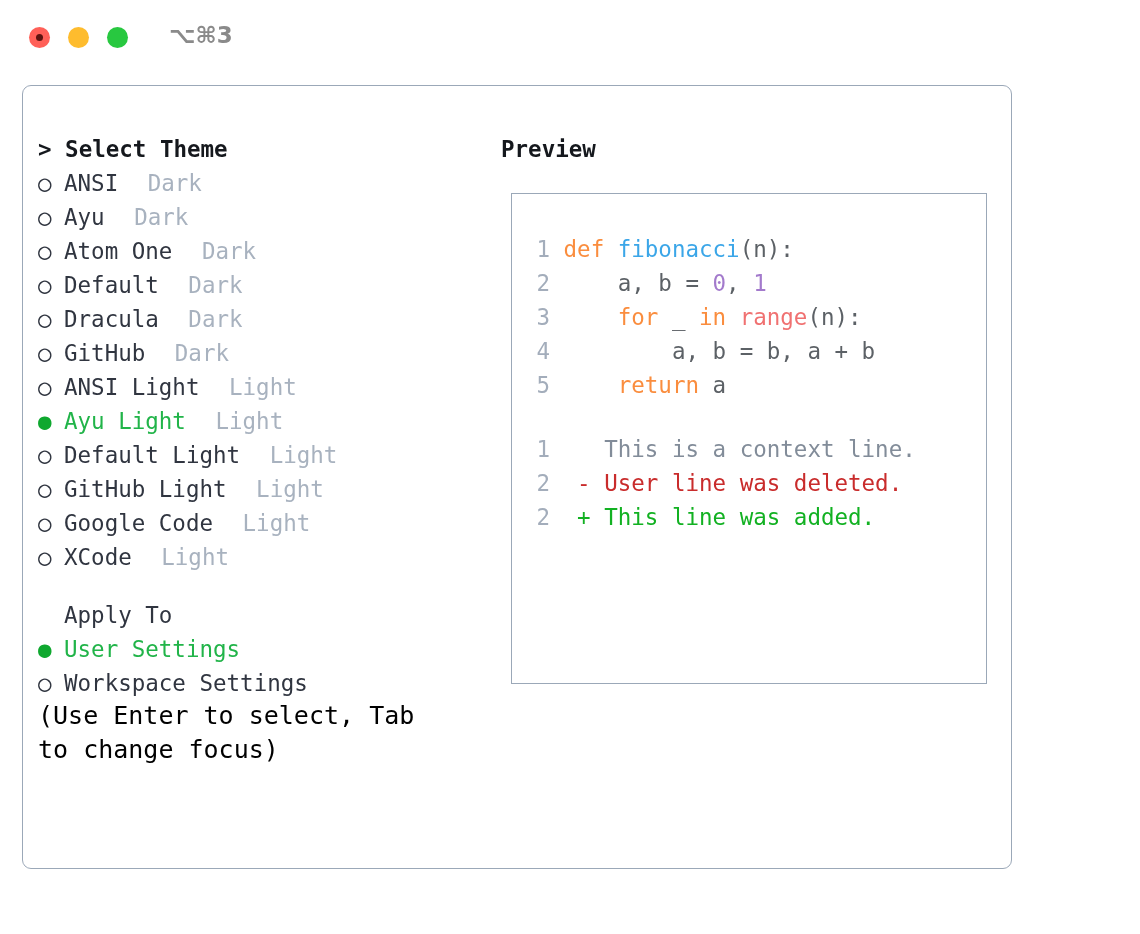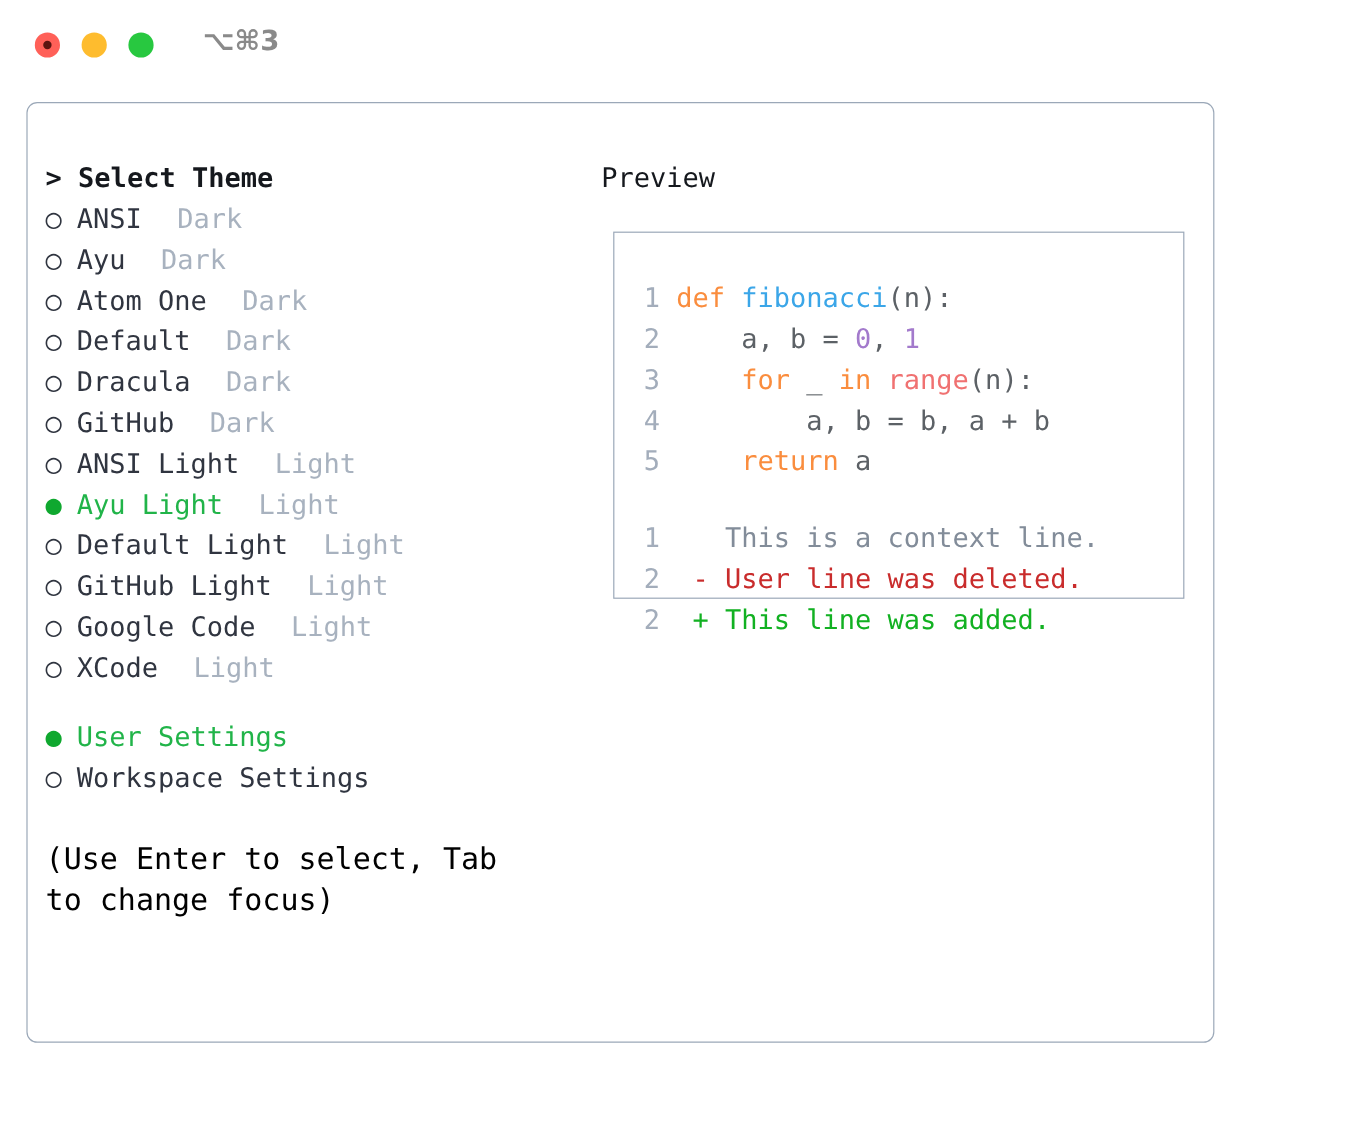--- a/index.html
+++ b/index.html
@@ -121,30 +121,30 @@
     line-height: 34px;
     color: #000000;
   }
 
   
   #preview-title {
     position: absolute;
     left: 478px;
     top: 46px;
     font-size: 22.5px;
-    font-weight: normal;
+    font-weight: bold;
     color: #15181D;
     line-height: 34px;
   }
   #code-box {
     position: absolute;
     left: 488px;
     top: 107px;
     width: 476px;
-    height: 306px;
+    height: 491px;
     border: 1.6px solid #9BA8B8;
     box-sizing: border-box;
     background: #ffffff;
     padding-left: 28px;
   }
   #code-inner {
     position: absolute;
     left: 14px;
     top: 38px;
     right: 6px;
@@ -200,20 +200,21 @@
           <div class="row"><span class="marker">○</span><span>ANSI Light</span><span class="cat"> Light</span></div>
           <div class="row sel"><span class="marker">●</span><span>Ayu Light</span><span class="cat"> Light</span></div>
           <div class="row"><span class="marker">○</span><span>Default Light</span><span class="cat"> Light</span></div>
           <div class="row"><span class="marker">○</span><span>GitHub Light</span><span class="cat"> Light</span></div>
           <div class="row"><span class="marker">○</span><span>Google Code</span><span class="cat"> Light</span></div>
           <div class="row"><span class="marker">○</span><span>XCode</span><span class="cat"> Light</span></div>
         </div>
 
       <div class="spacer-md"></div>
 
+      <div class="row" style="padding-left:26px;">Apply To</div>
       <div id="apply-list">
           <div class="row sel"><span class="marker">●</span><span>User Settings</span></div>
           <div class="row"><span class="marker">○</span><span>Workspace Settings</span></div>
         </div>
     </div>
 
     <div id="hint">(Use Enter to select, Tab to change focus)</div>
 
     <div id="preview-title">Preview</div>
 

